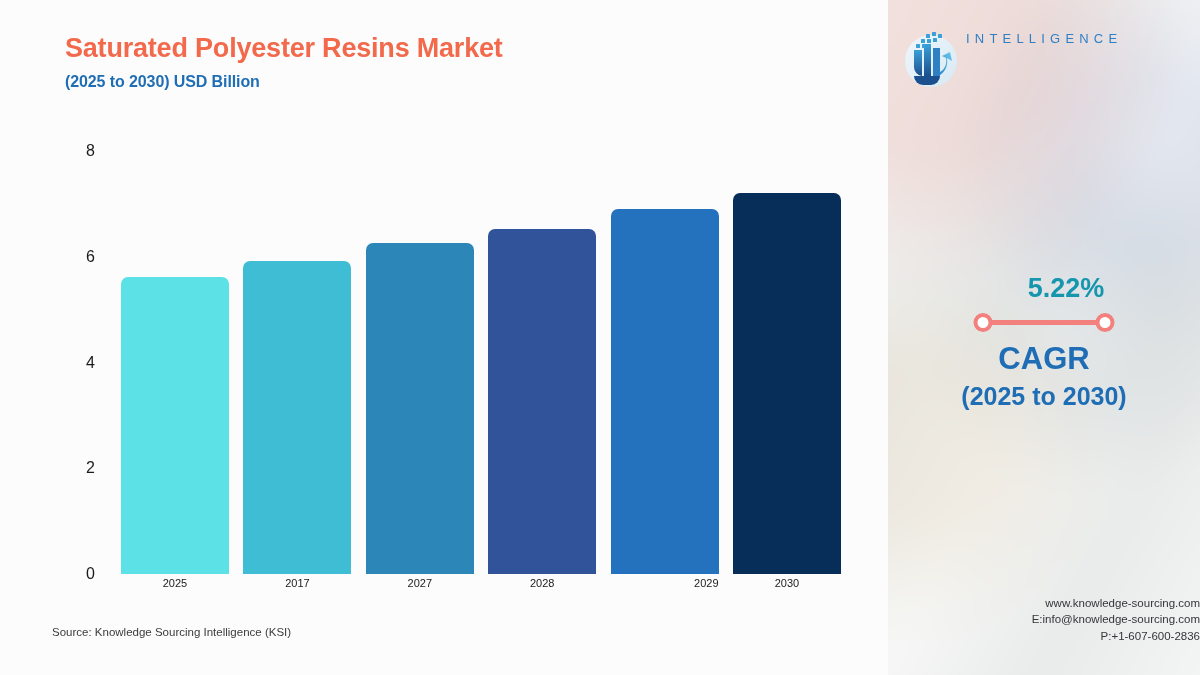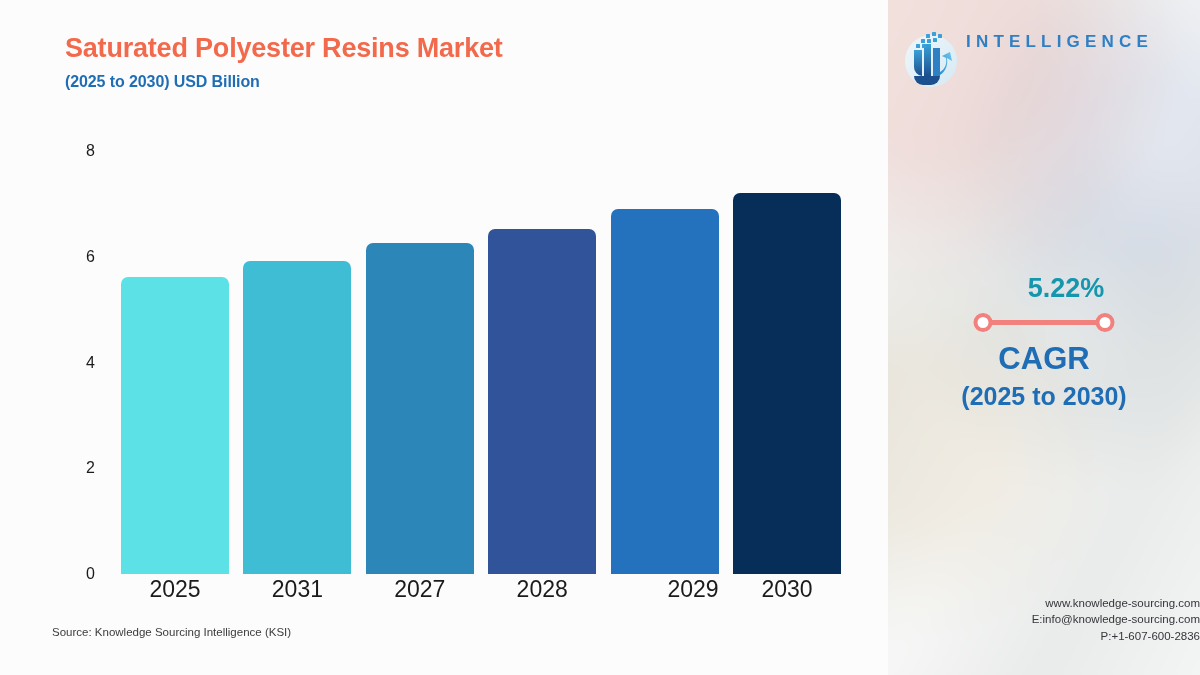--- a/index.html
+++ b/index.html
@@ -34,21 +34,21 @@
     font-size:16px; color:#1b1b1b; line-height:1;
   }
 
   .bar {
     position:absolute; bottom:101px;
     border-radius:7px 7px 0 0;
   }
 
   .x-label {
     position:absolute; top:578px;
-    font-size:23px; color:#1b1b1b; text-align:center;
+    font-size:11px; color:#1b1b1b; text-align:center;
     line-height:1;
   }
 
   #source-note {
     position:absolute; left:52px; top:626px;
     font-size:11.5px; color:#3c3c3c;
   }
 
   
   #right-panel {
@@ -69,21 +69,21 @@
 
   
   #logo-wrap { position:absolute; left:12px; top:28px; width:292px; height:62px; }
   #logo-mark { position:absolute; left:0; top:0; width:62px; height:62px; }
   #logo-text { position:absolute; left:66px; top:3px; }
   #logo-line1 {
     font-size:16.5px; font-weight:bold; color:#2f7fc4;
     letter-spacing:0.2px; line-height:1.25; white-space:nowrap;
   }
   #logo-line2 {
-    font-size:17px; font-weight:bold; color:#2f7fc4;
+    font-size:13px; font-weight:normal; color:#2f7fc4;
     letter-spacing:5.2px; line-height:1.3; white-space:nowrap;
   }
 
   
   #cagr-block { position:absolute; left:0; top:274px; width:312px; text-align:center; }
   #cagr-value { font-size:27px; font-weight:bold; color:#1596ad; line-height:1.1;margin-left:44px; }
   #cagr-connector { position:relative; width:312px; height:34px; }
   #cagr-line {
     position:absolute; left:50%; top:16px; transform:translateX(-50%);
     width:122px; height:5px; background:#f2817e; border-radius:3px;
@@ -125,21 +125,21 @@
           <div class="bar" style="left: 121px; width: 108px; height: 296.629px; background: rgb(92, 225, 230);"></div>
           <div class="bar" style="left: 243.4px; width: 108px; height: 313.02px; background: rgb(63, 189, 212);"></div>
           <div class="bar" style="left: 365.8px; width: 108px; height: 330.998px; background: rgb(44, 135, 184);"></div>
           <div class="bar" style="left: 488.2px; width: 108px; height: 344.745px; background: rgb(49, 83, 154);"></div>
           <div class="bar" style="left: 610.6px; width: 108px; height: 364.837px; background: rgb(36, 114, 189);"></div>
           <div class="bar" style="left: 733px; width: 108px; height: 380.7px; background: rgb(6, 46, 88);"></div>
         </div>
 
       <div id="x-axis">
           <div class="x-label" style="left: 121px; width: 108px;">2025</div>
-          <div class="x-label" style="left: 243.4px; width: 108px;">2031</div>
+          <div class="x-label" style="left: 243.4px; width: 108px;">2017</div>
           <div class="x-label" style="left: 365.8px; width: 108px;">2027</div>
           <div class="x-label" style="left: 488.2px; width: 108px;">2028</div>
           <div class="x-label" style="left: 610.6px; width: 108px; text-align: right;">2029</div>
           <div class="x-label" style="left: 733px; width: 108px;">2030</div>
         </div>
     </div>
 
     <div id="source-note">Source: Knowledge Sourcing Intelligence (KSI)</div>
   </div>
 

